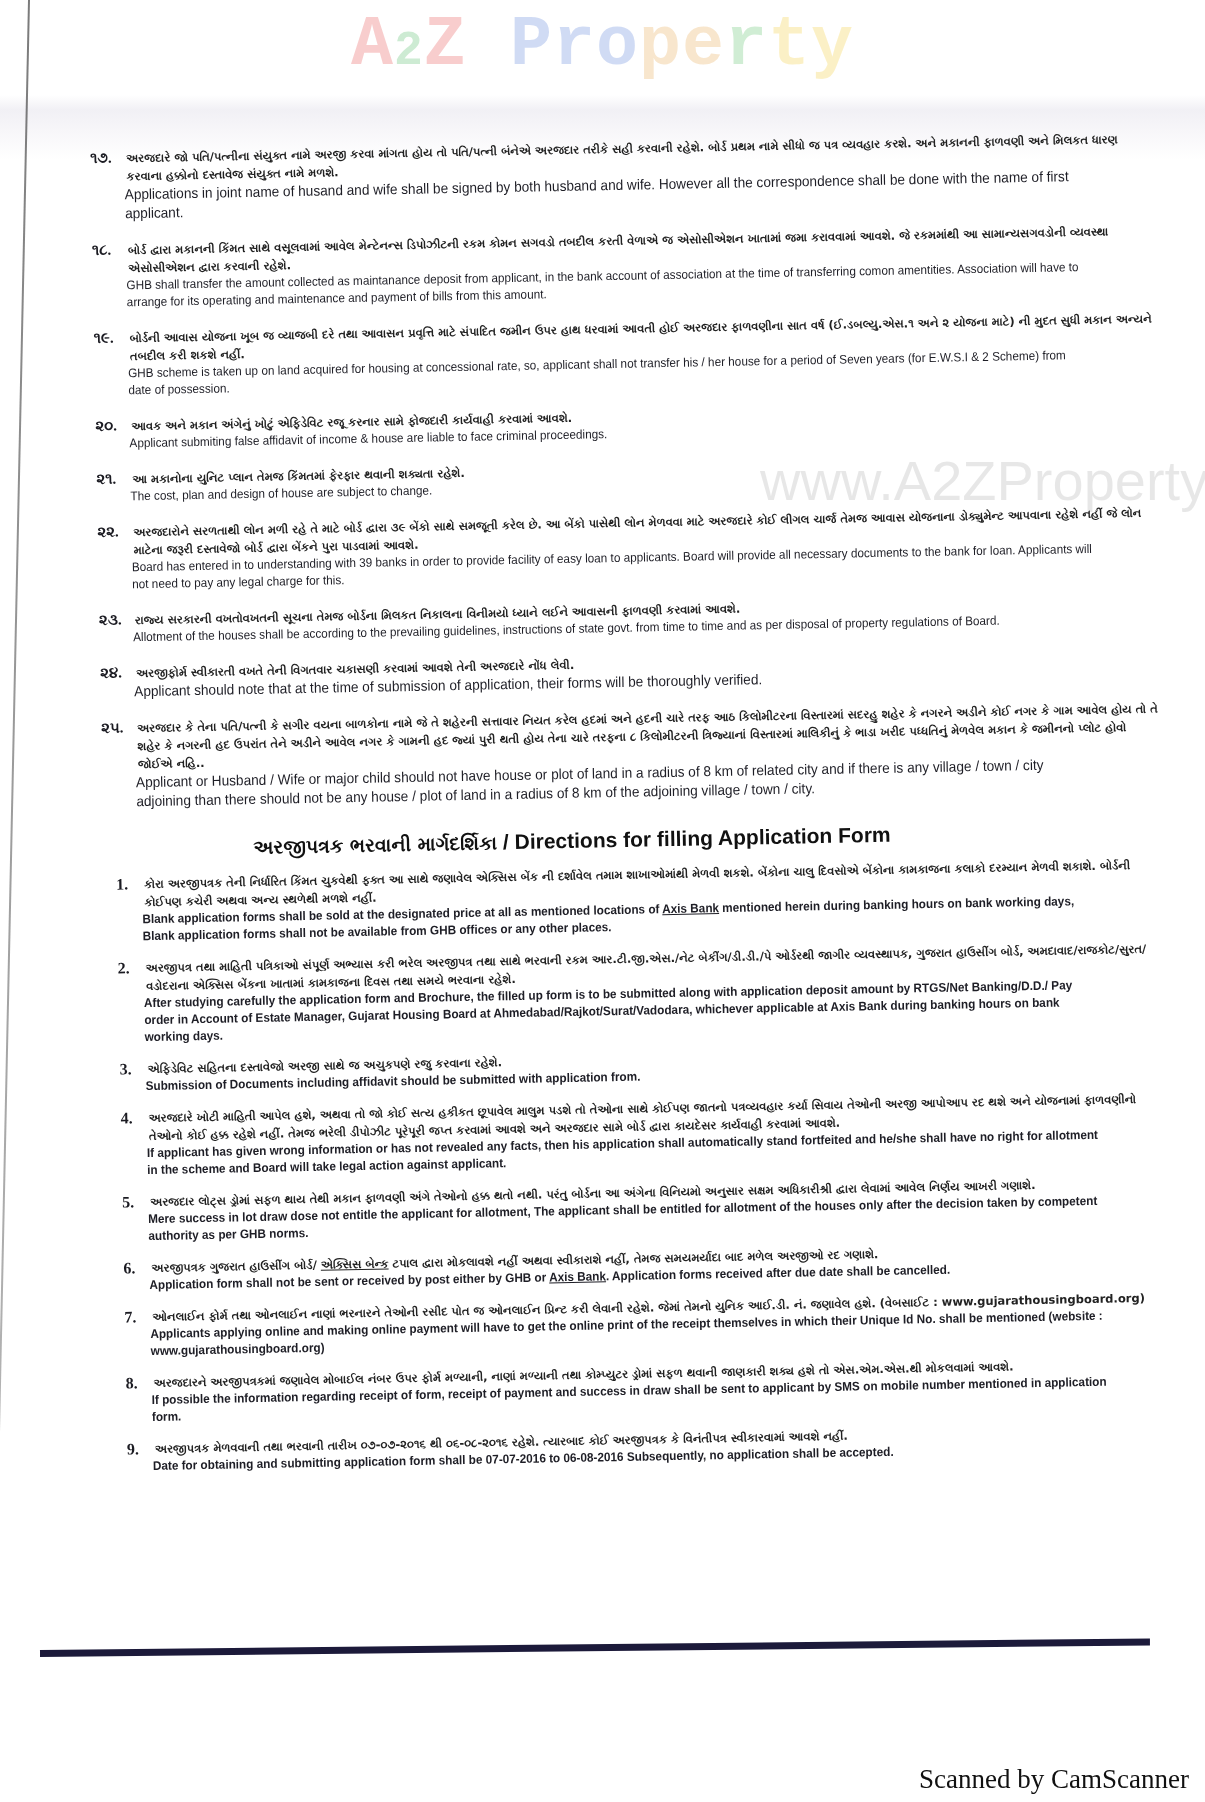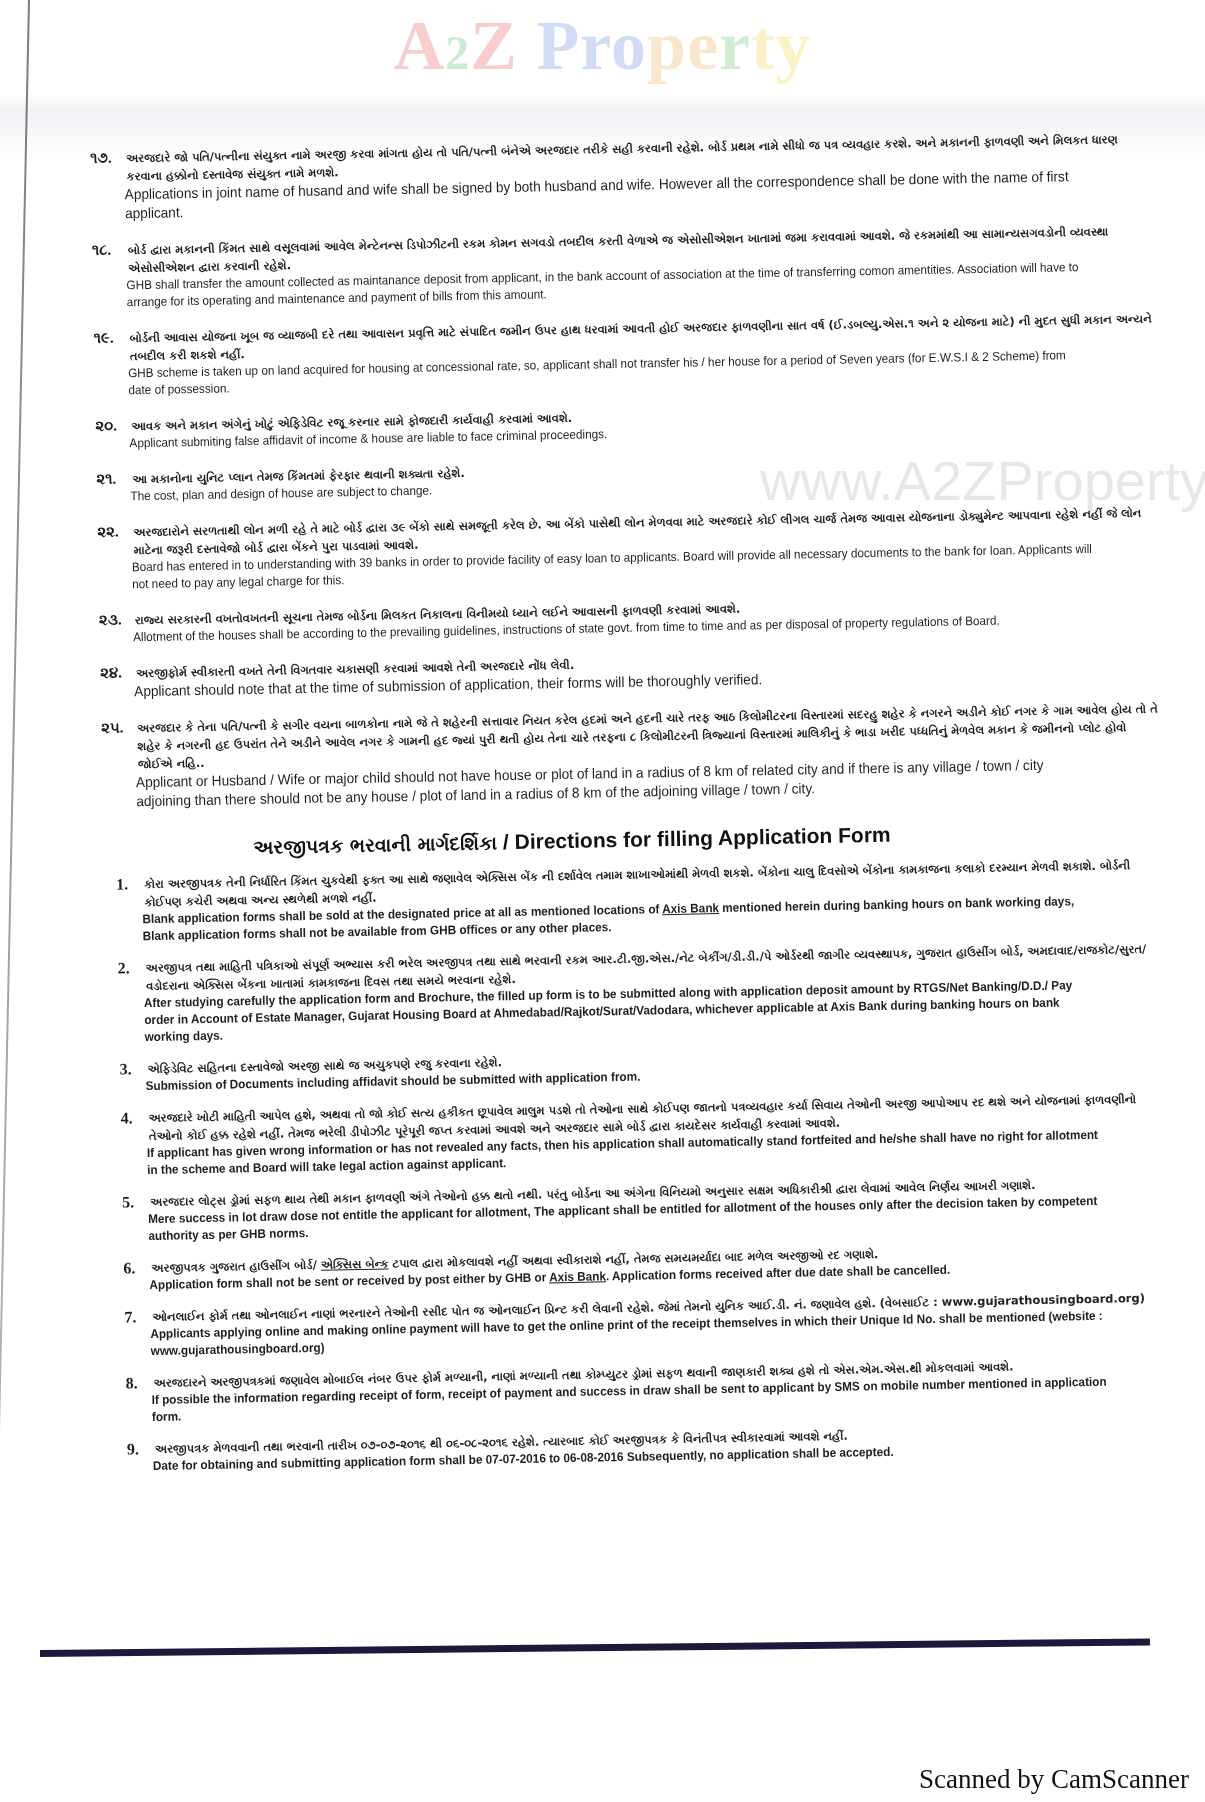--- a/index.html
+++ b/index.html
@@ -13,21 +13,21 @@
       position: absolute; left: 0; top: 0; width: 1205px; height: 1802px;
       background: linear-gradient(180deg, #ffffff 0px, #ffffff 95px, #f1f0f5 110px, #f7f6f9 130px, #ffffff 160px);
     }
     .left-edge {
       position: absolute; left: 28px; top: 0; width: 2px; height: 1802px;
       background: linear-gradient(180deg,#222 0%,#555 40%,#999 100%);
       opacity: .6; transform: rotate(1.2deg); transform-origin: top left;
     }
     .watermark-top {
       position: absolute; left: 0; top: 6px; width: 1205px; text-align: center;
-      font-family: Liberation Serif, serif; font-weight: bold; font-size: 70px;
+      font-family: Liberation Mono, monospace; font-weight: bold; font-size: 70px;
       letter-spacing: 1px; opacity: .22;
     }
     .watermark-top .wa { color: #e02020; }
     .watermark-top .w2 { color: #1fa83a; font-size: 48px; }
     .watermark-top .wz { color: #e02020; }
     .watermark-top .wp { color: #3060d0; }
     .watermark-top .wo { color: #e09020; }
     .watermark-top .wr { color: #2faf40; }
     .watermark-top .wt { color: #f0c000; }
     .watermark-mid {

